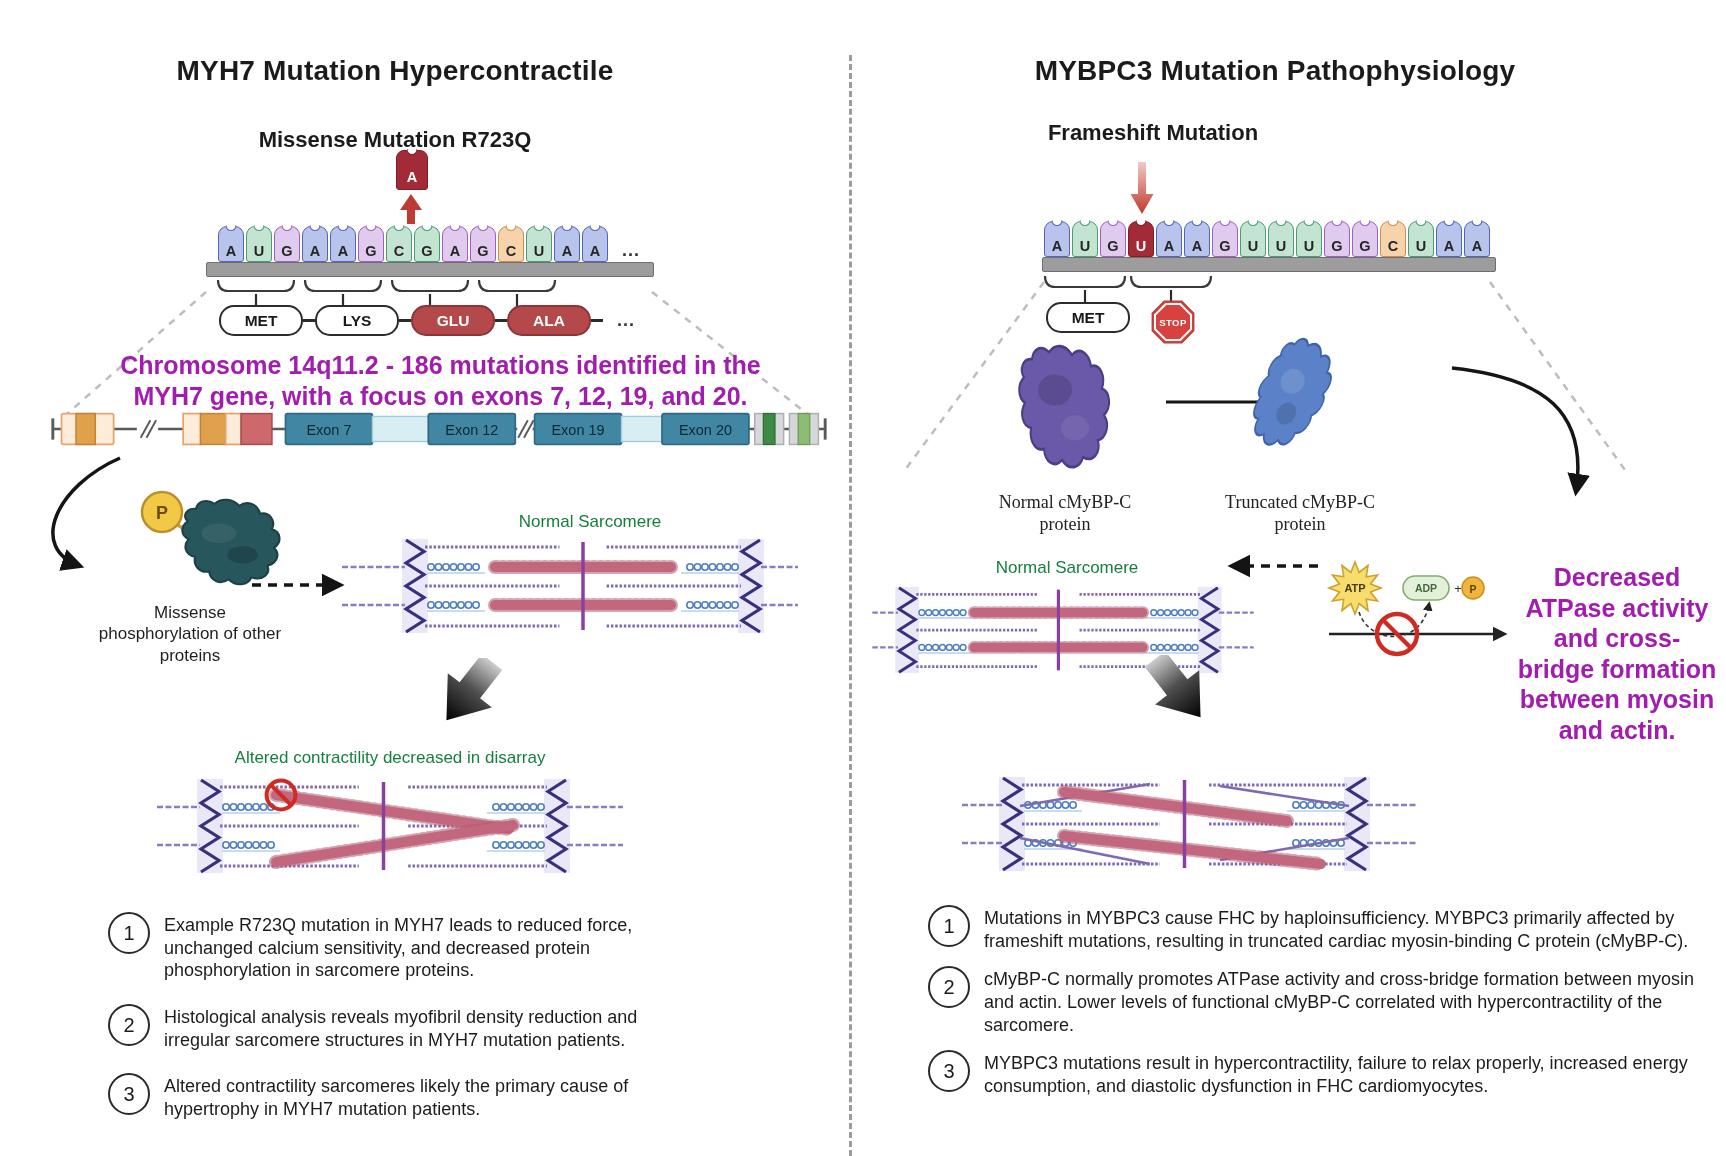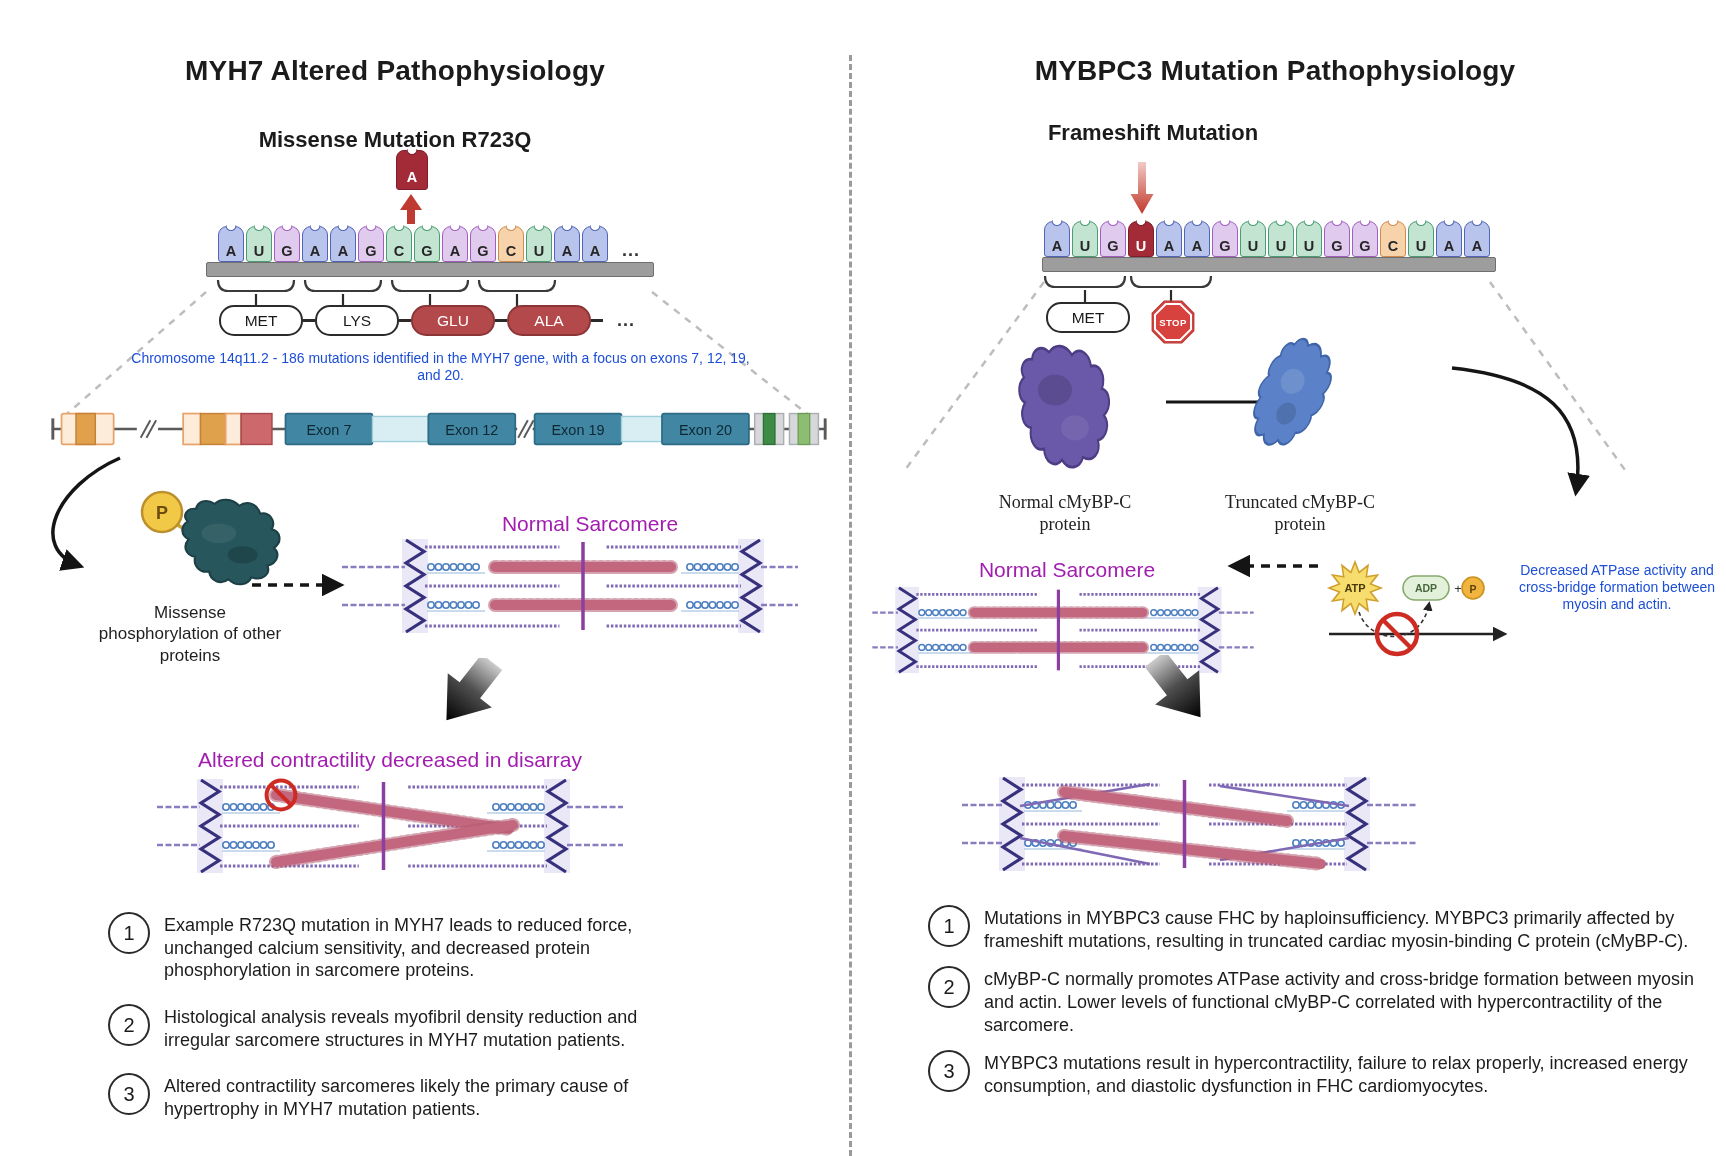--- a/index.html
+++ b/index.html
@@ -2,40 +2,40 @@
 <html><head>
 <meta charset="utf-8">
 <style>
   html,body{margin:0;padding:0;background:#fff;}
   #canvas{position:relative;width:1726px;height:1156px;background:#ffffff;overflow:hidden;
           font-family:"Liberation Sans", sans-serif;color:#1f1f1f;}
   .abs{position:absolute;}
   .ctr{text-align:center;}
   .title{font-size:28px;font-weight:bold;color:#1b1b1b;letter-spacing:.2px;}
   .subtitle{font-size:22px;font-weight:bold;color:#1b1b1b;}
-  .lbl{font-size:21px;color:#a21caf;}
-  .cap{font-size:14px;color:#1d4ed8;line-height:1.22;}
+  .lbl{font-size:17px;color:#15803d;}
+  .cap{font-size:25px;color:#a21caf;line-height:1.22;font-weight:bold;}
   .divider{position:absolute;left:849px;top:55px;height:1101px;width:0;
            border-left:3.5px dashed #9b9b9b;}
   
   .seq{position:absolute;display:flex;}
   .tile{position:relative;width:26px;height:36px;margin-right:2px;border-radius:9px 9px 3px 3px;
         border:1.7px solid var(--bc);background:var(--bg);box-sizing:border-box;
         display:flex;align-items:flex-end;justify-content:center;}
   .tile::after{content:'';position:absolute;top:-1.7px;left:50%;transform:translateX(-50%);
         width:11px;height:6px;background:#fff;border:1.7px solid var(--bc);border-top:none;
         border-radius:0 0 6px 6px;box-sizing:border-box;}
   .tile span{font-size:14.5px;font-weight:bold;color:#262626;line-height:1;padding-bottom:3px;}
   .tile.t-red span{color:#fff;}
   .mrna-bar{position:absolute;height:13px;background:#9d9d9d;border:1.6px solid #6f6f6f;border-radius:2px;}
   .ell{position:absolute;font-weight:bold;font-size:18px;color:#333;letter-spacing:1px;}
   
   .codon-row{position:absolute;display:flex;align-items:center;}
   .pill{height:27px;width:80px;border:2.2px solid #2b2b2b;border-radius:15px;display:flex;
-        align-items:center;justify-content:center;font-size:15.5px;font-weight:normal;background:#fff;color:#191919;}
+        align-items:center;justify-content:center;font-size:15.5px;font-weight:bold;background:#fff;color:#191919;}
   .pill.mut{background:#b4494b;border-color:#8c3537;color:#fff;}
   .conn{width:12px;height:2.6px;background:#2b2b2b;}
   .codon-ell{font-weight:bold;font-size:18px;color:#333;margin-left:14px;letter-spacing:1px;}
   
   .inserted-tile{position:absolute;width:30px;height:38px;border-radius:8px 8px 3px 3px;
         background:#a32b38;border:1.7px solid #7c1f2b;display:flex;align-items:flex-end;justify-content:center;}
   .inserted-tile::after{content:'';position:absolute;top:-1.7px;left:50%;transform:translateX(-50%);
         width:11px;height:6px;background:#fff;border:1.7px solid #7c1f2b;border-top:none;
         border-radius:0 0 6px 6px;box-sizing:border-box;}
   .inserted-tile span{color:#fff;font-weight:bold;font-size:14.5px;padding-bottom:4px;}
@@ -74,21 +74,21 @@
 
     <line x1="1166" y1="402" x2="1276" y2="402" stroke="#151515" stroke-width="3" marker-end="url(#ah)"></line>
 
     <path d="M1452,368 C1545,378 1588,412 1576,492" fill="none" stroke="#151515" stroke-width="3.5" marker-end="url(#ah)"></path>
 
     <line x1="1318" y1="566" x2="1232" y2="566" stroke="#151515" stroke-width="3.5" stroke-dasharray="9 7" marker-end="url(#ah)"></line>
   </svg>
 
   <div class="divider"></div>
 
-  <div class="abs ctr title" style="left:85px;top:55px;width:620px;z-index:2">MYH7 Altered Pathophysiology</div>
+  <div class="abs ctr title" style="left:85px;top:55px;width:620px;z-index:2">MYH7 Mutation Hypercontractile</div>
   <div class="abs ctr subtitle" style="left:245px;top:127px;width:300px;z-index:2">Missense Mutation R723Q</div>
 
   <div class="inserted-tile" style="left:396px;top:150px;z-index:2">
     <span>A</span>
   </div>
   <svg class="abs" style="left:399px;top:192px;z-index:2" width="24" height="34" viewBox="0 0 24 34">
     <path d="M8,32 v-14 H1 L12,2 L23,18 h-7 v14 z" fill="#bf3a31"></path>
   </svg>
 
   <div class="seq" id="seq-left" style="left:218px;top:226px;z-index:2">

